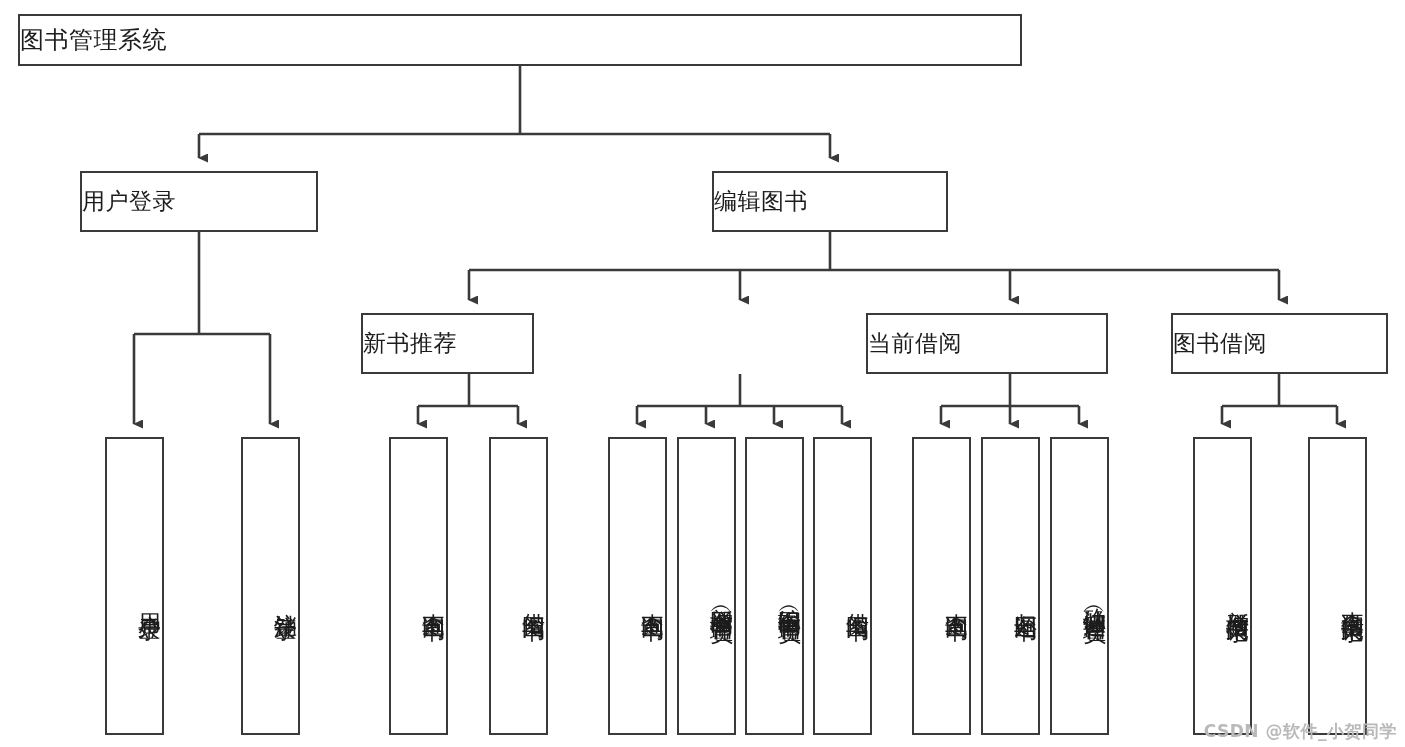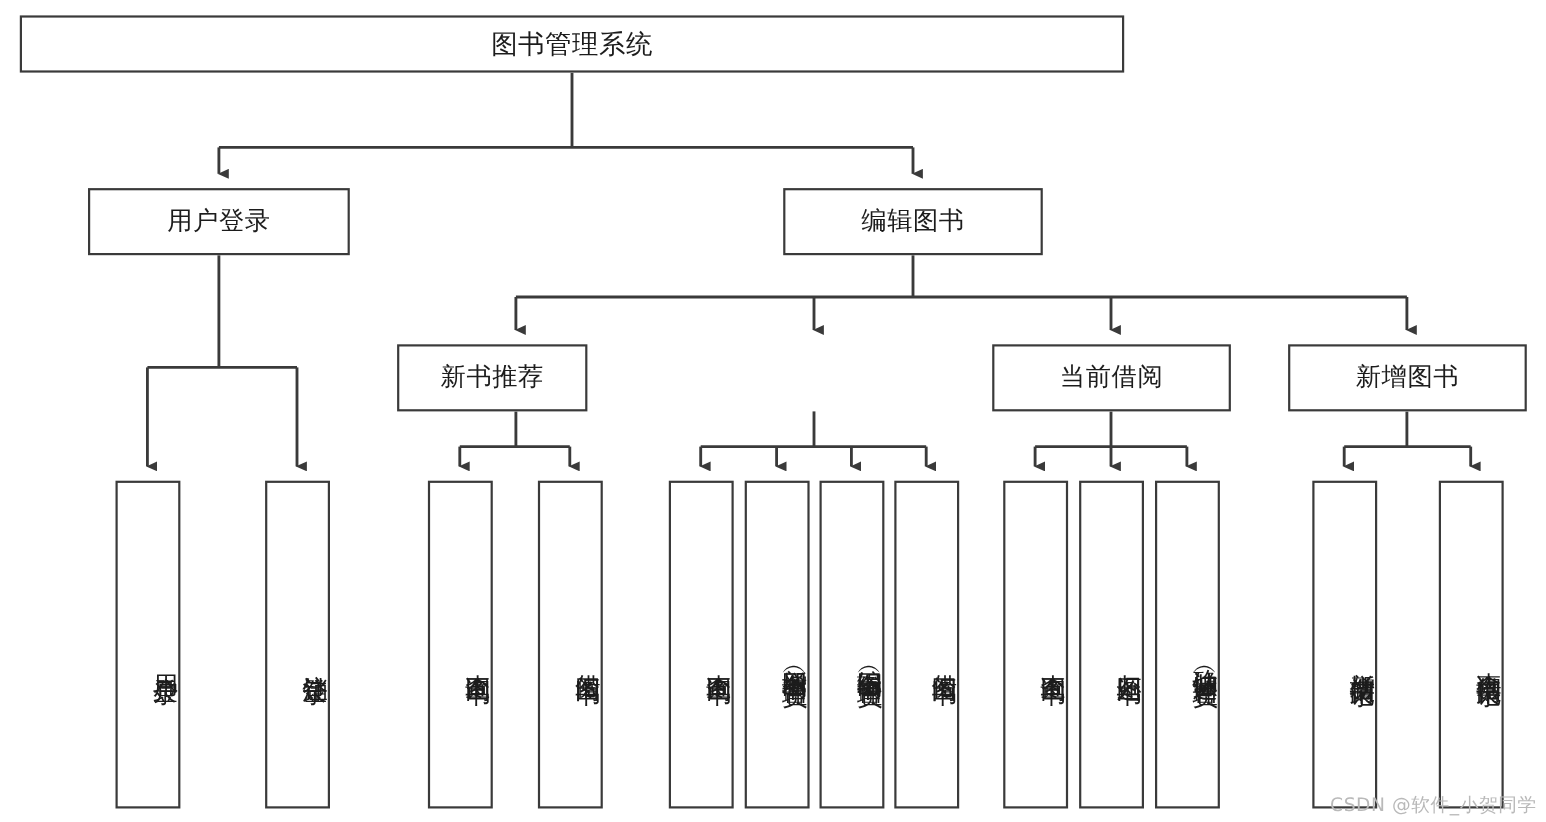--- a/index.html
+++ b/index.html
@@ -25,21 +25,20 @@
     top: 0;
     width: 1405px;
     height: 747px;
   }
   .node {
     position: absolute;
     border: 2px solid #3a3a3a;
     background: #ffffff;
     display: flex;
     align-items: center;
-    justify-content: center;
     color: #1c1c1c;
     line-height: 1.12;
     text-align: center;
   }
   .node.horiz {
     font-size: 23px;
     letter-spacing: 0.5px;
   }
   .node.root {
     font-size: 24px;
@@ -61,20 +60,21 @@
   }
   .watermark {
     position: absolute;
     right: 8px;
     bottom: 4px;
     font-size: 17px;
     color: #b9b9b9;
     letter-spacing: 0.5px;
     white-space: nowrap;
     font-family: "DejaVu Sans", "Liberation Sans", sans-serif;
+    font-weight: bold;
   }
 </style>
 </head>
 <body>
 
 <div id="diagram-root">
 
   <svg id="diagram-svg" viewBox="0 0 1405 747" xmlns="http://www.w3.org/2000/svg">
     <defs>
       <marker id="arrowhead" markerWidth="9" markerHeight="10" refX="4.5" refY="9" orient="auto" markerUnits="userSpaceOnUse">
@@ -132,25 +132,25 @@
   <div class="node horiz" style="left:80px; top:171px; width:238px; height:61px;">
     <span>用户登录</span>
   </div>
   <div class="node horiz" style="left:712px; top:171px; width:236px; height:61px;">
     <span>编辑图书</span>
   </div>
 
   <div class="node horiz" style="left:361px; top:313px; width:173px; height:61px;">
     <span>新书推荐</span>
   </div>
-  <div class="node horiz" style="left:902px; top:313px; width:217px; height:61px;">
+  <div class="node horiz" style="left:866px; top:313px; width:242px; height:61px;">
     <span>当前借阅</span>
   </div>
   <div class="node horiz" style="left:1171px; top:313px; width:217px; height:61px;">
-    <span>新增图书</span>
+    <span>图书借阅</span>
   </div>
 
   <div class="node vert" style="left:105px; top:437px; width:59px; height:298px;">
     <span class="vtext">用户登录</span>
   </div>
   <div class="node vert" style="left:241px; top:437px; width:59px; height:298px;">
     <span class="vtext">注销登录</span>
   </div>
 
   <div class="node vert" style="left:389px; top:437px; width:59px; height:298px;">

